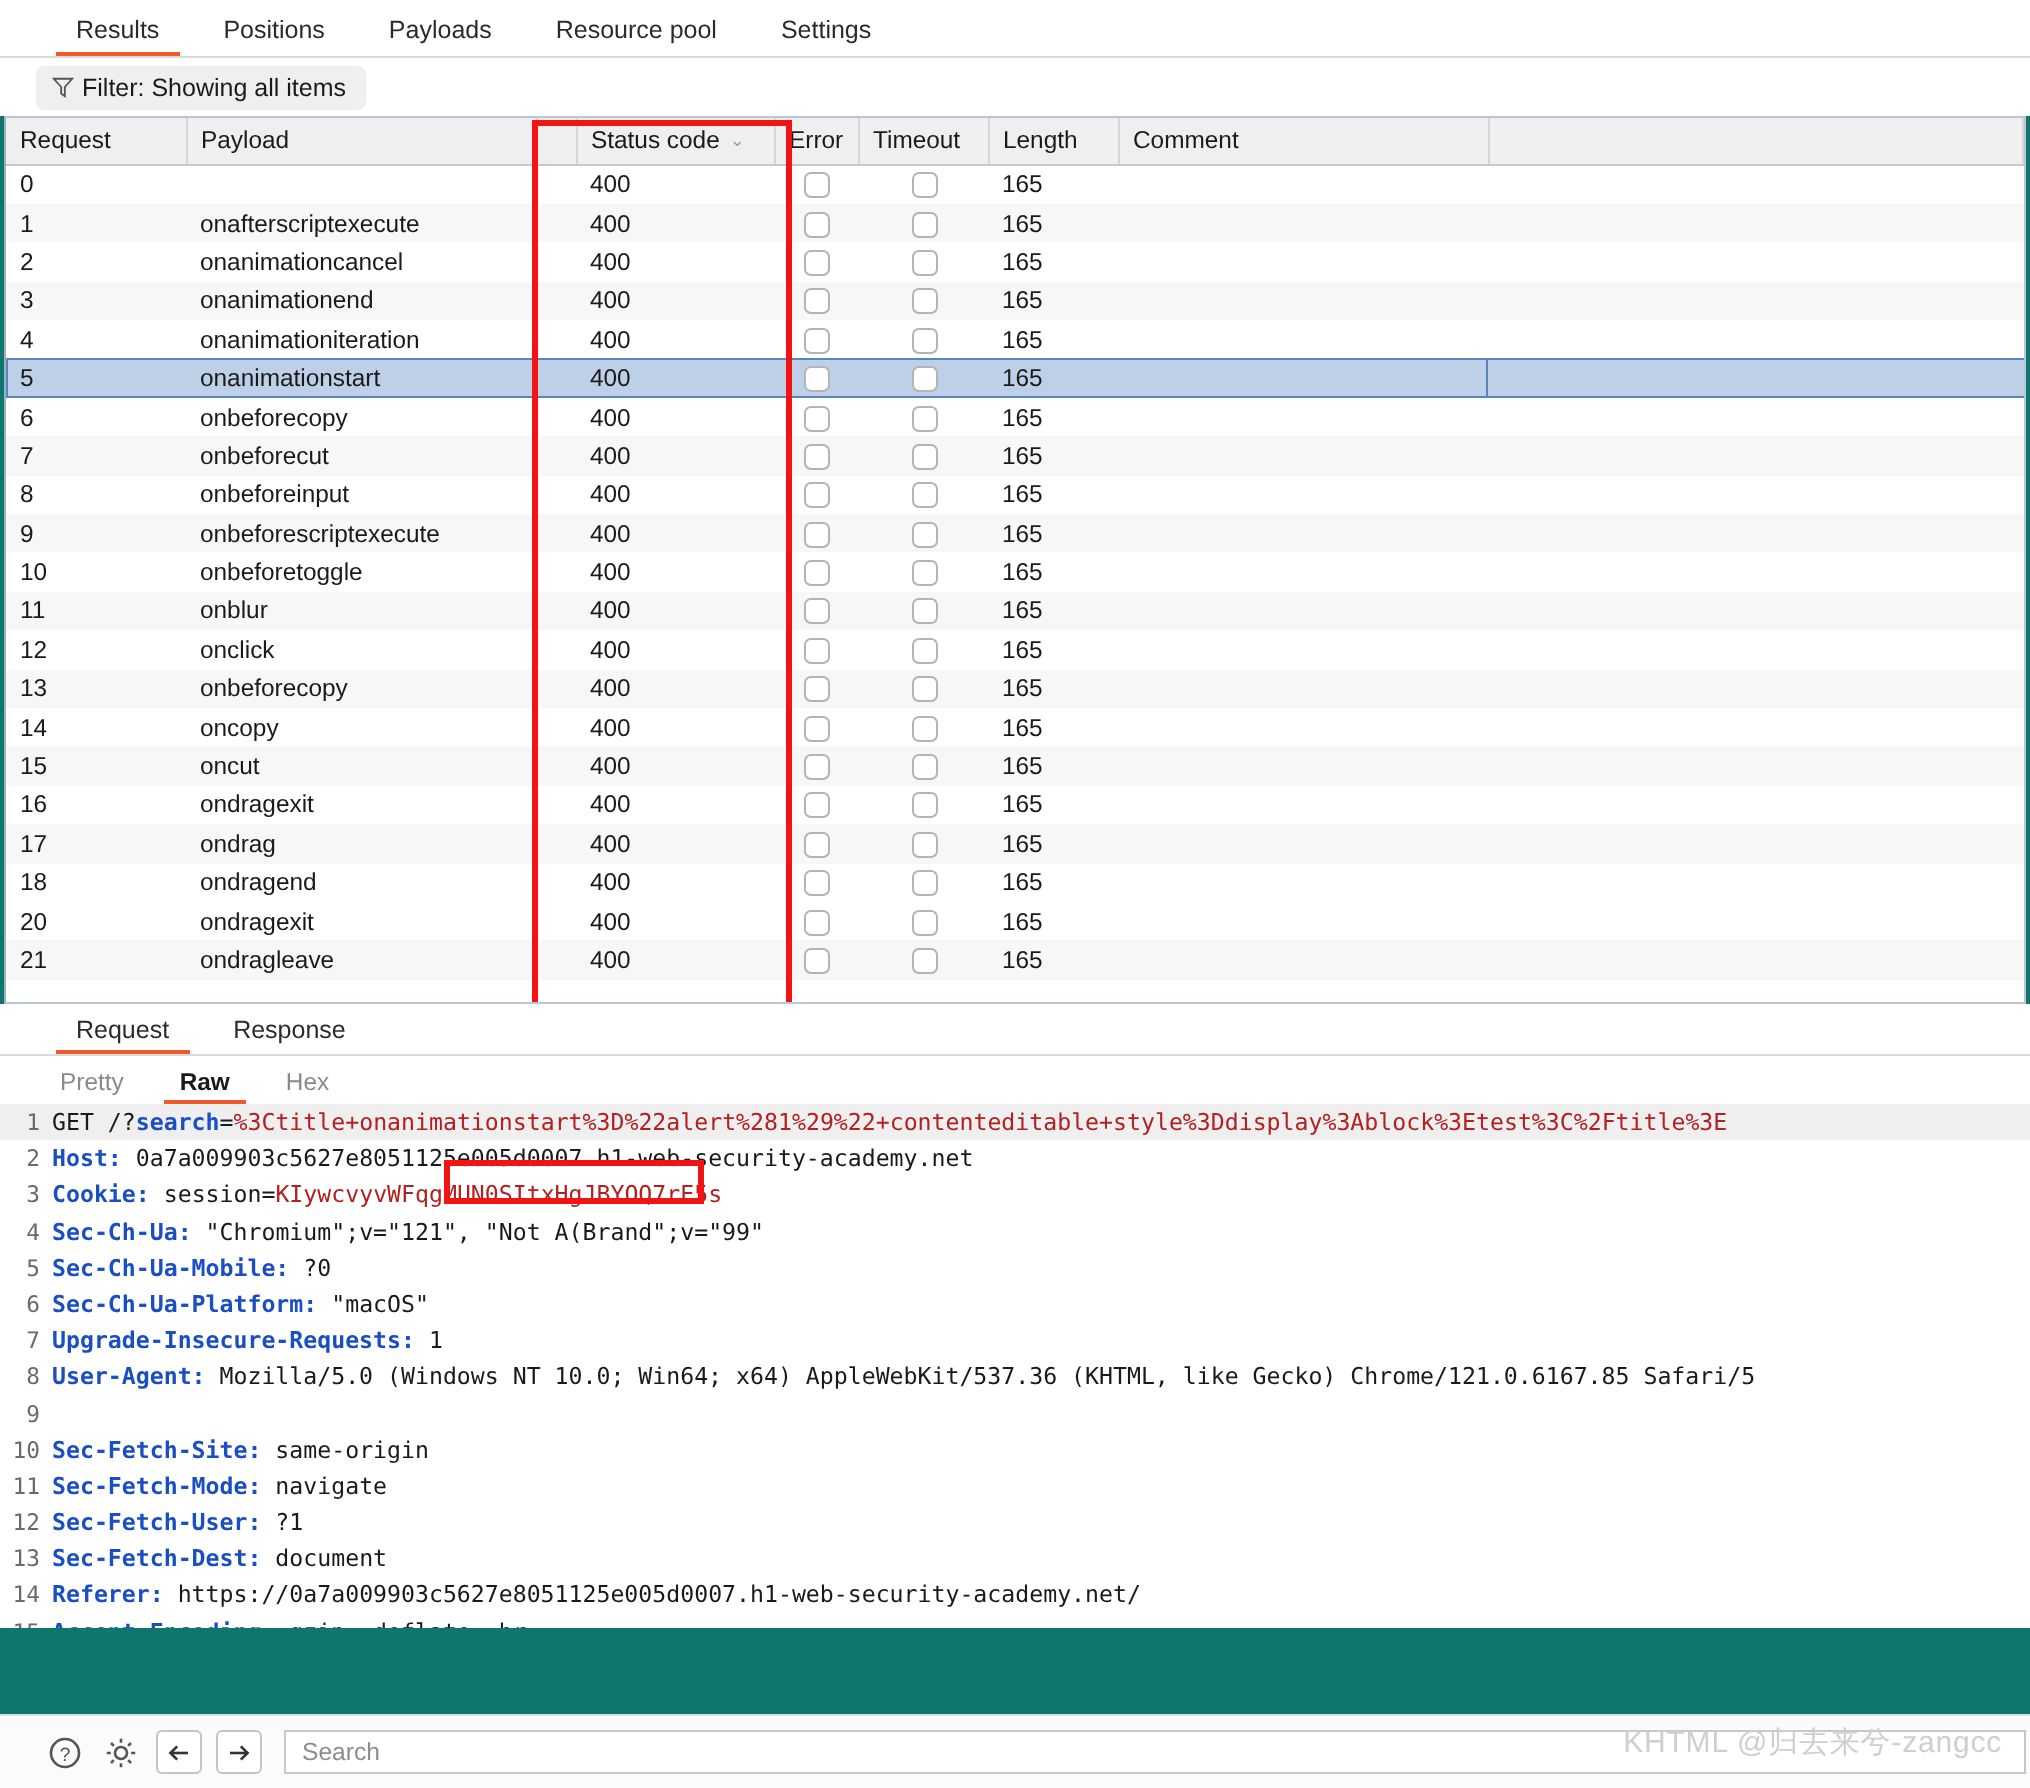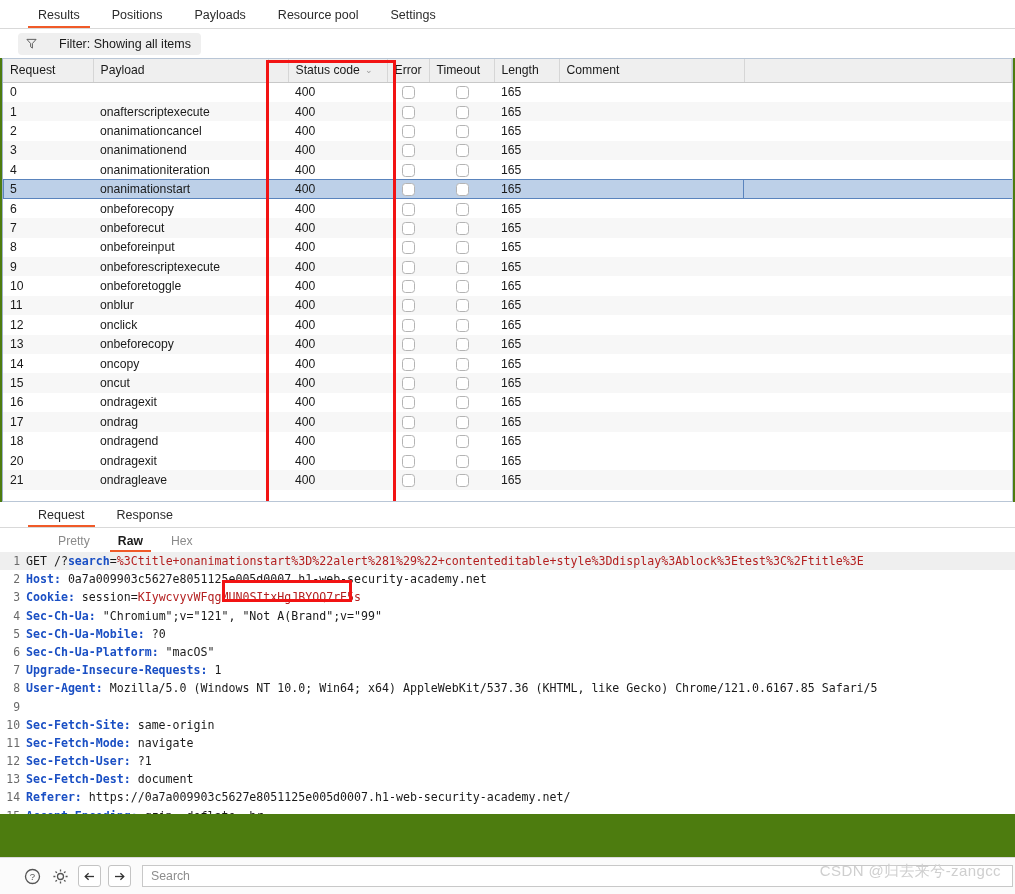--- a/index.html
+++ b/index.html
@@ -5,21 +5,21 @@
   * { box-sizing: border-box; }
   html, body {
     margin: 0; padding: 0;
     width: 1015px; height: 894px;
     overflow: hidden;
     background: #ffffff;
     font-family: "Liberation Sans", sans-serif;
     font-size: 12px;
     color: #1a1a1a;
   }
-  #app { position: relative; width: 1015px; height: 894px; background:#4d7c0f; }
+  #app { position: relative; width: 1015px; height: 894px; background:#0f766e; }
 
   
   .tabstrip {
     display: flex; align-items: flex-end;
     height: 29px;
     background: #ffffff;
     border-bottom: 1px solid #d9d9d9;
     padding-left: 22px;
   }
   .tab {
@@ -39,21 +39,21 @@
   }
 
   
   .filterbar {
     height: 29px;
     background: #ffffff;
     display: flex; align-items: center;
     padding-left: 18px;
   }
   .filter-chip {
-    display: inline-flex; align-items: center; gap: 22px;
+    display: inline-flex; align-items: center; gap: 4px;
     background: #efefef;
     border-radius: 4px;
     padding: 4px 10px 4px 8px;
     font-size: 12.5px;
     color: #1a1a1a;
     cursor: default;
   }
   .funnel { width: 11px; height: 11px; display:block; }
 
   
@@ -151,21 +151,21 @@
     font-size: 12.5px;
     color: #2b2b2b;
   }
   .sub-tab.active::after {
     content: ""; position: absolute; left:6px; right:6px; bottom:0;
     height: 2.5px; background: #f05a28;
   }
   .mode-strip {
     display: flex; align-items: flex-end;
     height: 24px;
-    padding-left: 44px;
+    padding-left: 16px;
     background:#fff;
   }
   .mode {
     position: relative;
     padding: 2px 14px 4px 14px;
     font-size: 12.2px;
     color: #8a8a8a;
   }
   .mode.active { color: #1a1a1a; font-weight: bold; }
   .mode.active::after {
@@ -685,14 +685,14 @@
             <path d="M2 6.5h8.6"></path>
             <path d="M7.4 3.2l3.4 3.3-3.4 3.3"></path>
           </g>
         </svg>
     </div>
     <div class="searchbox">
       <span id="search-text">Search</span>
     </div>
   </div>
 
-  <div class="watermark">CSDN @归去来兮-zangcc</div>
+  <div class="watermark">KHTML @归去来兮-zangcc</div>
 </div>
 
 </body></html>

